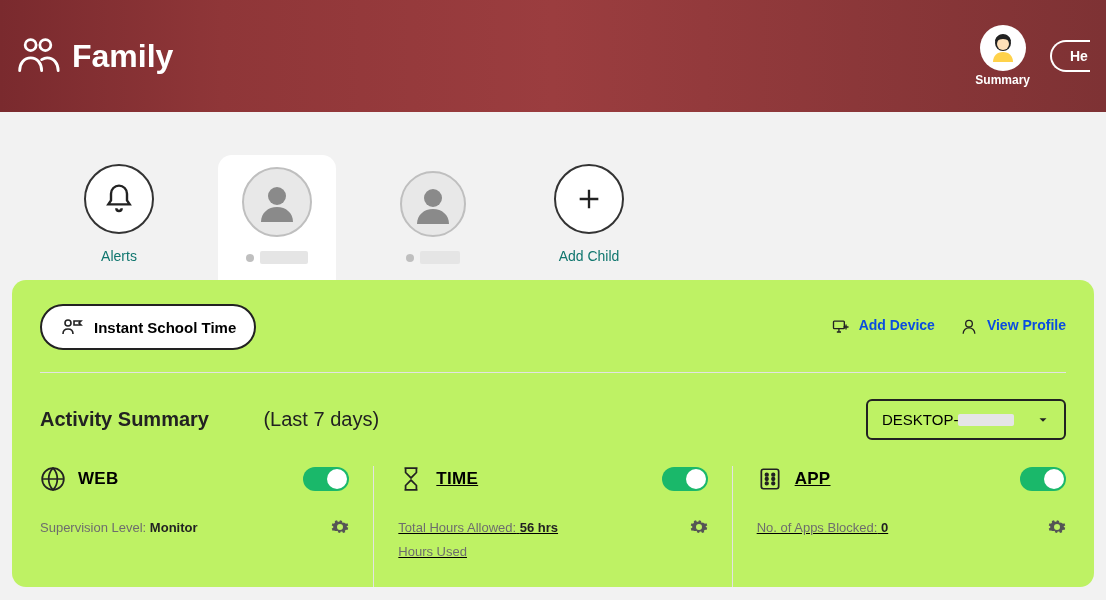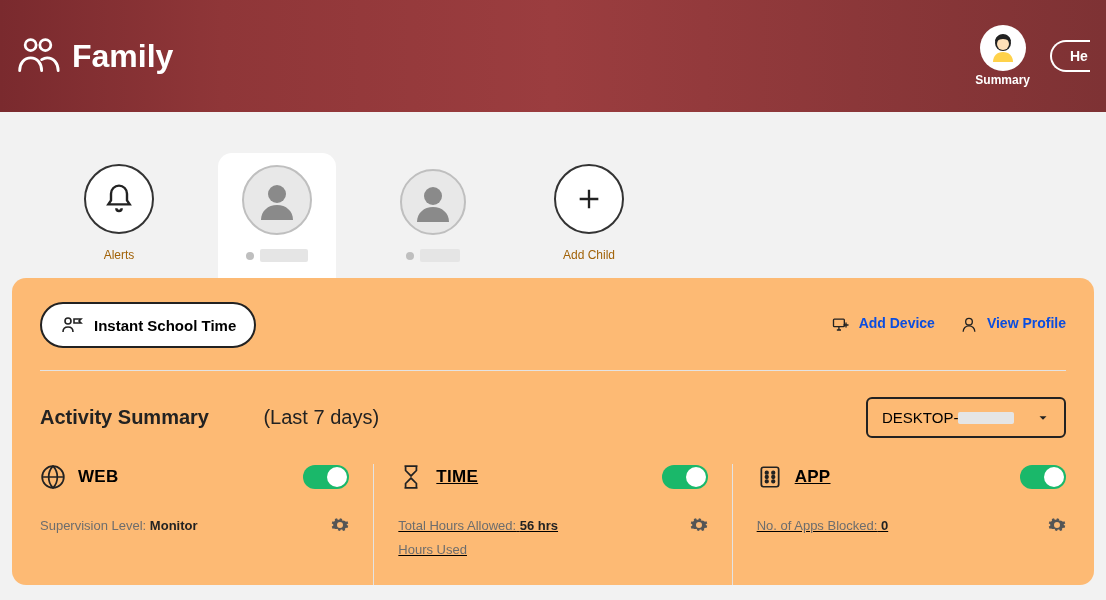--- a/index.html
+++ b/index.html
@@ -15,26 +15,26 @@
   .parent-avatar svg { width: 36px; height: 36px; }
   .parent-label { color: #fff; font-size: 12px; font-weight: 700; }
   .help-btn { border: 2px solid #fff; color: #fff; background: transparent; border-radius: 999px 0 0 999px; padding: 6px 0 6px 18px; font-size: 14px; font-weight: 600; border-right: none; width: 40px; text-align: left; }
 
   .tabs-row { display: flex; align-items: flex-end; padding: 40px 40px 0 60px; gap: 40px; }
   .tab-item { display: flex; flex-direction: column; align-items: center; gap: 14px; cursor: pointer; padding: 12px 24px 16px; border-radius: 14px 14px 0 0; }
   .tab-item.selected { background: #fff; }
   .circle { width: 70px; height: 70px; border: 2px solid #333; border-radius: 50%; display: flex; align-items: center; justify-content: center; background: #fff; }
   .circle.avatar { border: 2px solid #bfbfbf; background: #e8e8e8; }
   .circle.avatar.second { width: 66px; height: 66px; }
-  .tab-label { color: #a16207; font-size: 12px; display: flex; align-items: center; gap: 6px; text-align: right; }
+  .tab-label { color: #0f766e; font-size: 14px; display: flex; align-items: center; gap: 6px; text-align: right; }
   .redact { background: #e5e5e5; width: 48px; height: 13px; border-radius: 2px; display: inline-block; }
   .redact.sm { width: 40px; }
   .dot { width: 8px; height: 8px; border-radius: 50%; background: #bfbfbf; display: inline-block; }
 
-  .card { background: #fdba74; margin: 0 12px; border-radius: 14px; padding: 24px 28px 0; }
+  .card { background: #bef264; margin: 0 12px; border-radius: 14px; padding: 24px 28px 0; }
   .actions-row { display: flex; align-items: center; gap: 14px; padding-bottom: 22px; border-bottom: 1px solid #e3e3e3; }
   .pill-btn { border: 2px solid #222; background: #fff; border-radius: 999px; padding: 9px 18px; font-size: 15px; font-weight: 700; display: flex; align-items: center; gap: 10px; cursor: pointer; }
   .pill-btn svg { width: 24px; height: 24px; flex-shrink: 0; }
   .actions-right { margin-left: auto; display: flex; align-items: center; gap: 24px; }
   .link-action { display: flex; align-items: flex-start; gap: 8px; color: #0a4de0; font-size: 14px; font-weight: 700; cursor: pointer; }
   .link-action svg { width: 20px; height: 20px; stroke: #222; }
   .supervision { display: flex; align-items: center; gap: 10px; font-size: 14px; color: #444; }
   .supervision svg { width: 22px; height: 22px; }
   .toggle { width: 46px; height: 24px; border-radius: 999px; background: #1ab86a; position: relative; cursor: pointer; }
   .toggle::after { content: ""; position: absolute; width: 20px; height: 20px; border-radius: 50%; background: #fff; top: 2px; right: 2px; }

